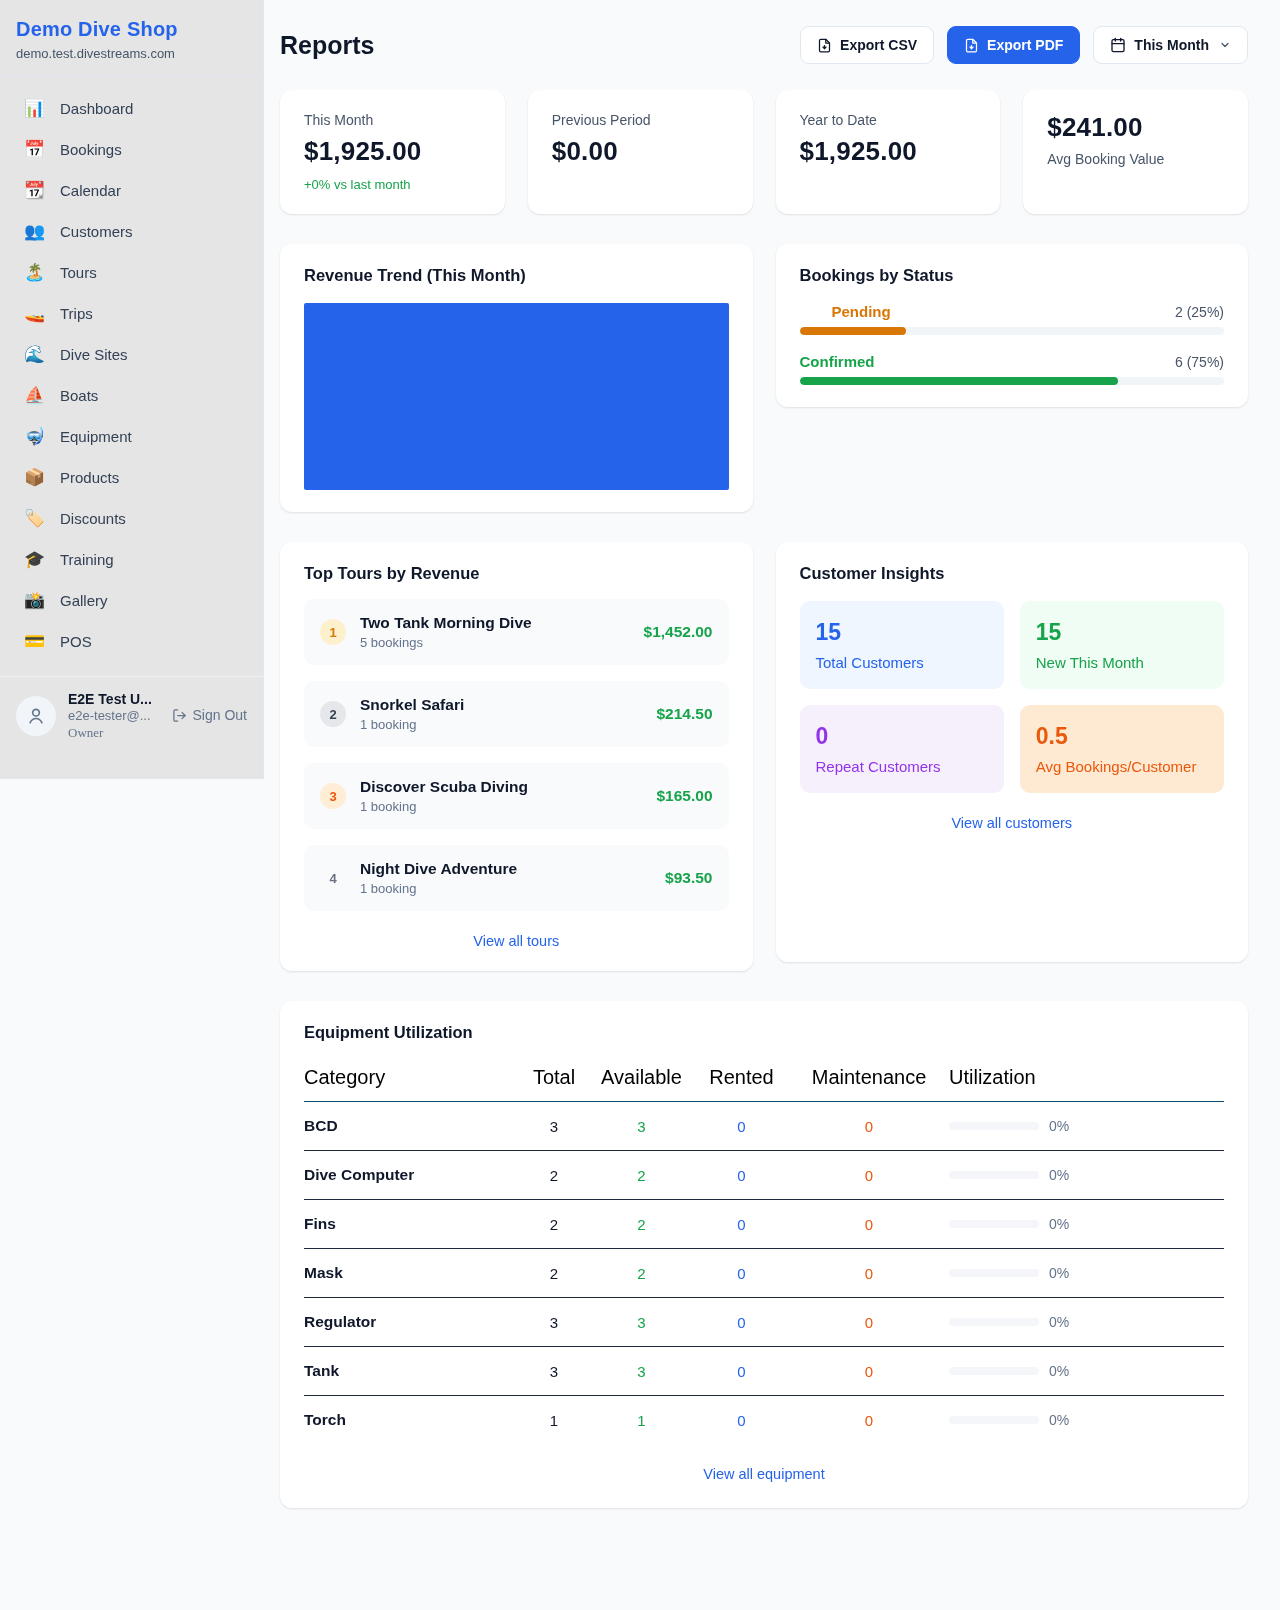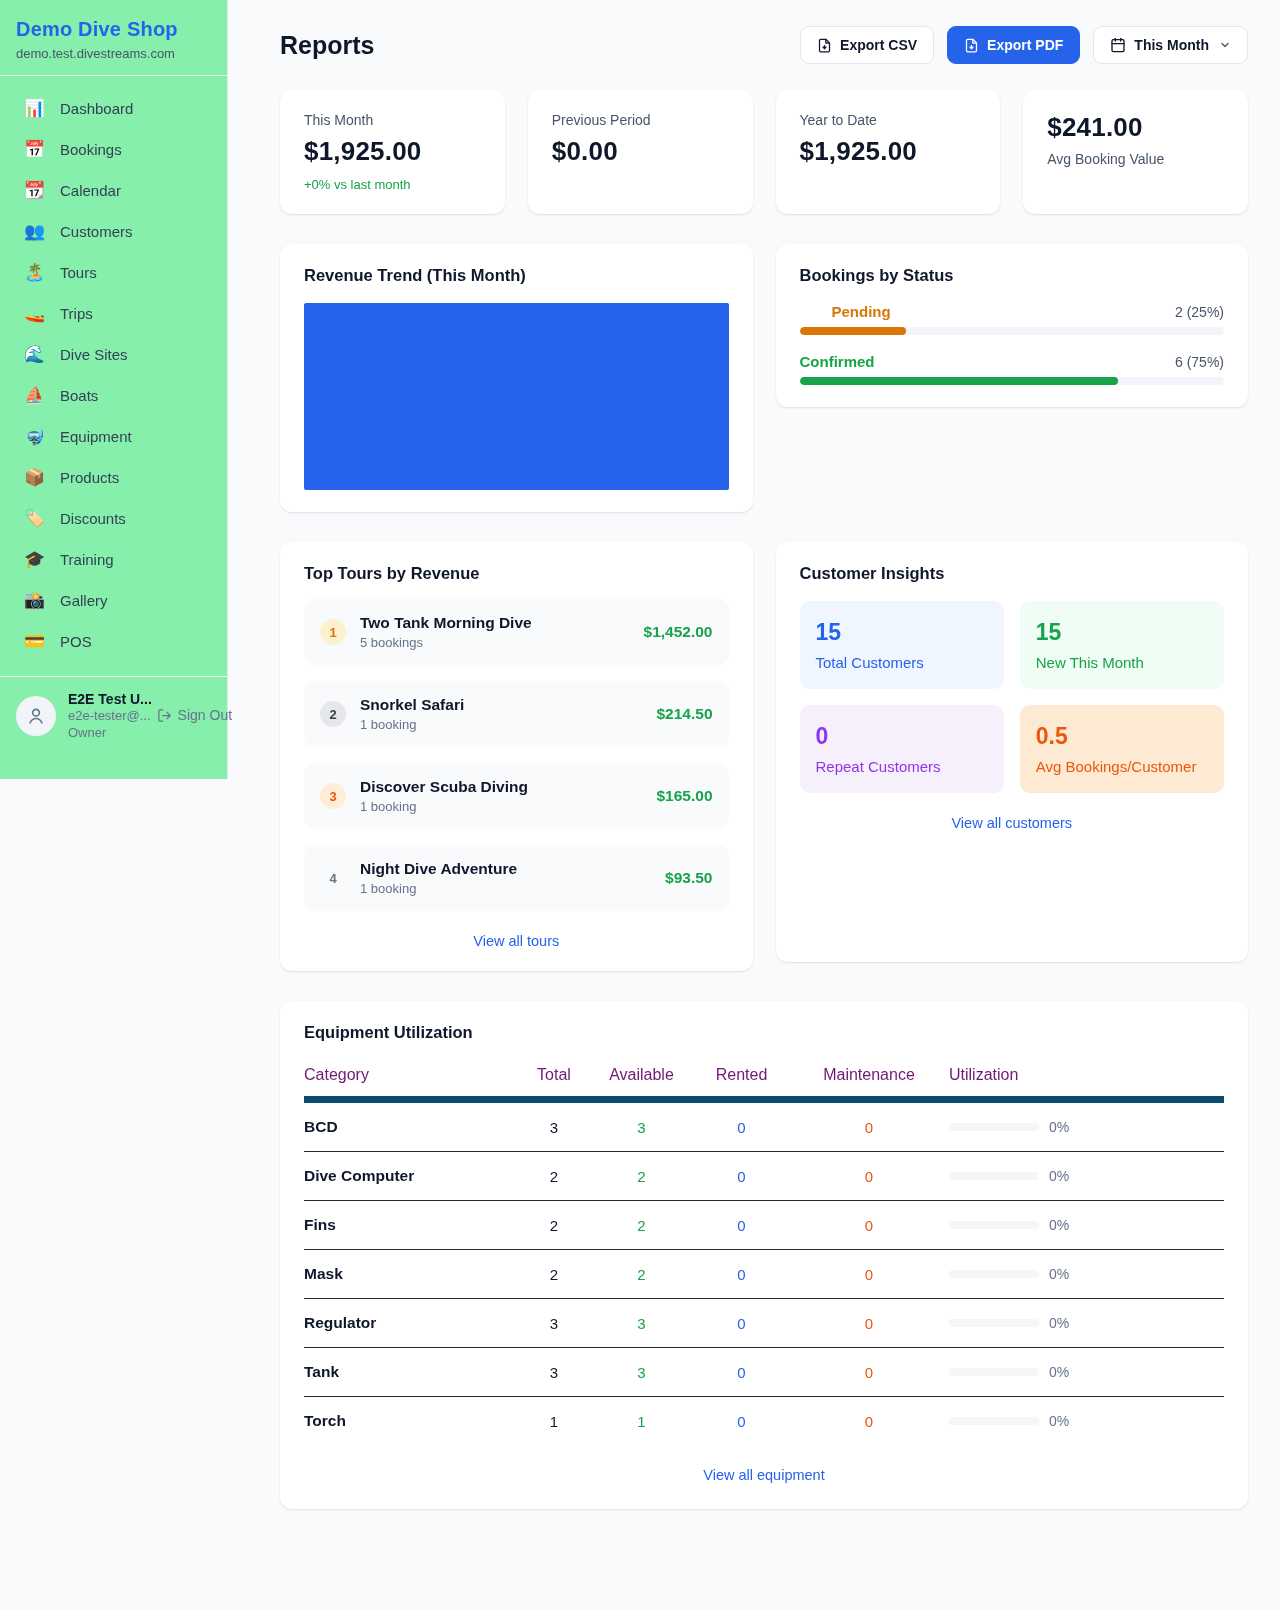--- a/index.html
+++ b/index.html
@@ -7,22 +7,22 @@
   body {
     font-family: "Liberation Sans", sans-serif;
     background: #f8fafc;
     color: #0f172a;
     -webkit-font-smoothing: antialiased;
   }
   .app { position: relative; width: 1280px; min-height: 1610px; }
 
   
   .sidebar {
-    position: absolute; left: 0; top: 0; width: 228px; height: 779px;
-    background: #86efac; border-right: 1px solid #e2e8f0;
+    position: absolute; left: 0; top: 0; width: 264px; height: 779px;
+    background: #e5e5e5; border-right: 1px solid #e2e8f0;
     display: flex; flex-direction: column;
   }
   .logo-block { padding: 18px 16px 14px 16px; }
   .shop-name { color: #2563eb; font-size: 20px; font-weight: bold; letter-spacing: .2px; }
   .shop-domain { color: #475569; font-size: 13px; margin-top: 5px; }
   .sb-divider { border-top: 1px solid #e2e8f0; }
   .nav { padding: 12px 8px 6px 8px; flex: 0 0 auto; }
   .nav-item {
     display: flex; align-items: center; gap: 14px;
     padding: 10px 16px; border-radius: 8px; cursor: pointer;
@@ -34,21 +34,21 @@
     padding: 14px 16px; display: flex; align-items: center; gap: 12px;
   }
   .avatar {
     width: 40px; height: 40px; border-radius: 50%; background: #f1f5f9;
     display: flex; align-items: center; justify-content: center; color: #64748b; flex: 0 0 40px;
   }
   .user-meta { flex: 1; min-width: 0; }
   .user-name { font-weight: bold; font-size: 14px; color: #0f172a; white-space: nowrap; }
   .user-row { display: flex; align-items: center; justify-content: space-between; gap: 6px; }
   .user-email { color: #64748b; font-size: 13px; white-space: nowrap; }
-  .user-role { color: #64748b; font-size: 13px; margin-top: 2px; }
+  .user-role { color: #64748b; font-size: 13px; margin-top: 2px; font-family: Liberation Serif, serif; }
   .signout { display: flex; align-items: center; gap: 6px; color: #64748b; font-size: 14px; cursor: pointer; white-space: nowrap; }
 
   
   .main { margin-left: 248px; padding: 26px 32px 40px 32px; }
   .page-header { display: flex; align-items: center; justify-content: space-between; margin-bottom: 26px; }
   .page-title { font-size: 25px; font-weight: bold; color: #0f172a; }
   .header-actions { display: flex; align-items: center; gap: 13px; }
   .btn {
     display: inline-flex; align-items: center; gap: 8px;
     font-size: 14px; font-weight: bold; border-radius: 9px;
@@ -122,22 +122,22 @@
   .tile-label { font-size: 15px; margin-top: 8px; }
   .tile-blue   { background: #eff6ff; } .tile-blue .tile-value,   .tile-blue .tile-label   { color: #2563eb; }
   .tile-green  { background: #f0fdf4; } .tile-green .tile-value,  .tile-green .tile-label  { color: #16a34a; }
   .tile-purple { background: #f6f0fd; } .tile-purple .tile-value, .tile-purple .tile-label { color: #9333ea; }
   .tile-orange { background: #fee9d2; } .tile-orange .tile-value, .tile-orange .tile-label { color: #ea580c; }
 
   
   .equip-card { padding-bottom: 26px; }
   table { width: 100%; border-collapse: collapse; margin-top: 14px; }
   th {
-    text-align: left; color: #701a75; font-weight: normal; font-size: 16px;
-    padding: 10px 0 12px 0; border-bottom: 7px solid #0c4a6e;
+    text-align: left; color: #000000; font-weight: normal; font-size: 20px;
+    padding: 10px 0 12px 0; border-bottom: 1px solid #0c4a6e;
   }
   td { padding: 15px 0; border-bottom: 1px solid #1e293b; font-size: 15px; }
   tr:last-child td { border-bottom: none; }
   .col-cat { width: 215px; }
   .col-num { width: 70px; text-align: center; }
   .col-avail { width: 105px; text-align: center; }
   .col-rent { width: 95px; text-align: center; }
   .col-maint { width: 160px; text-align: center; }
   td.cat { color: #0f172a; font-weight: bold; font-size: 15.5px; }
   td.total { color: #0f172a; }

